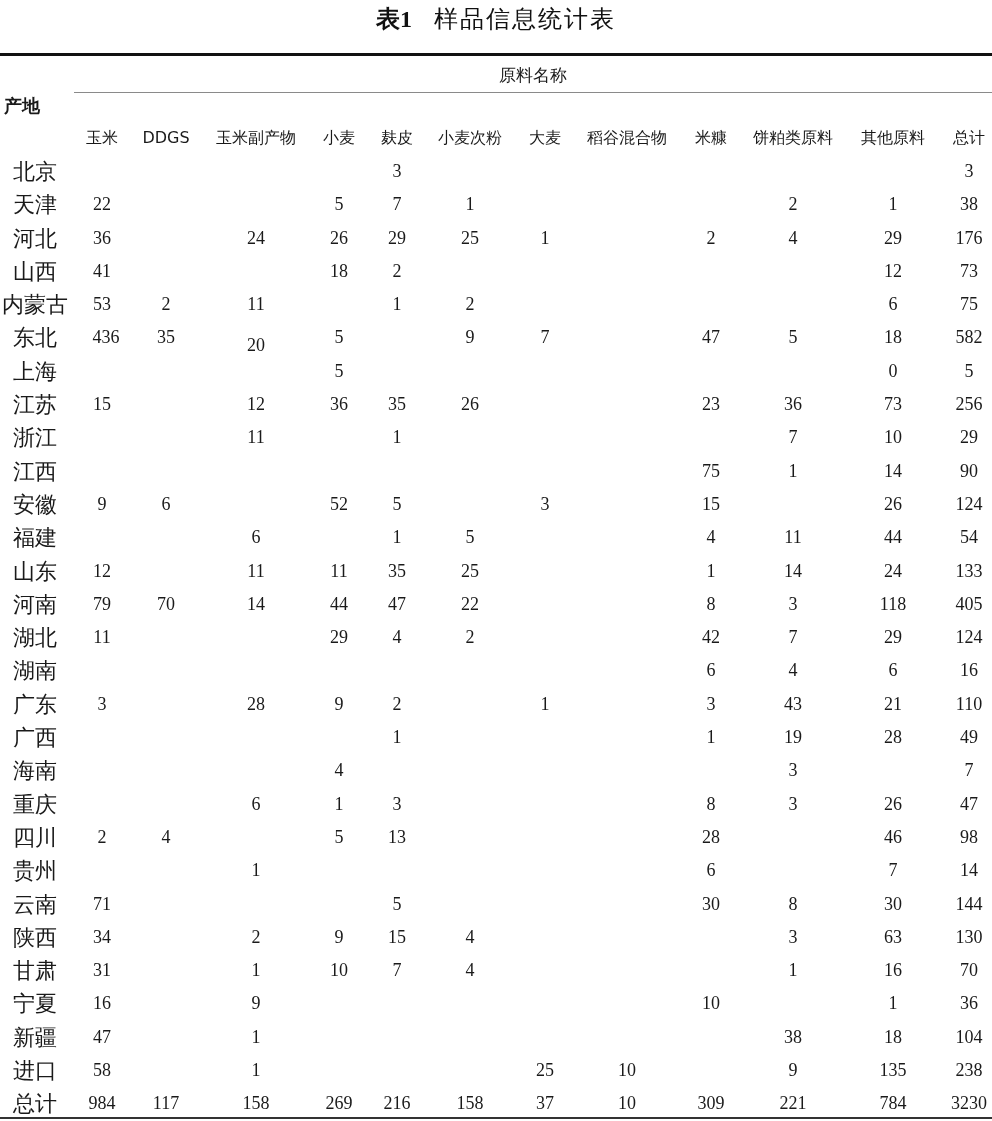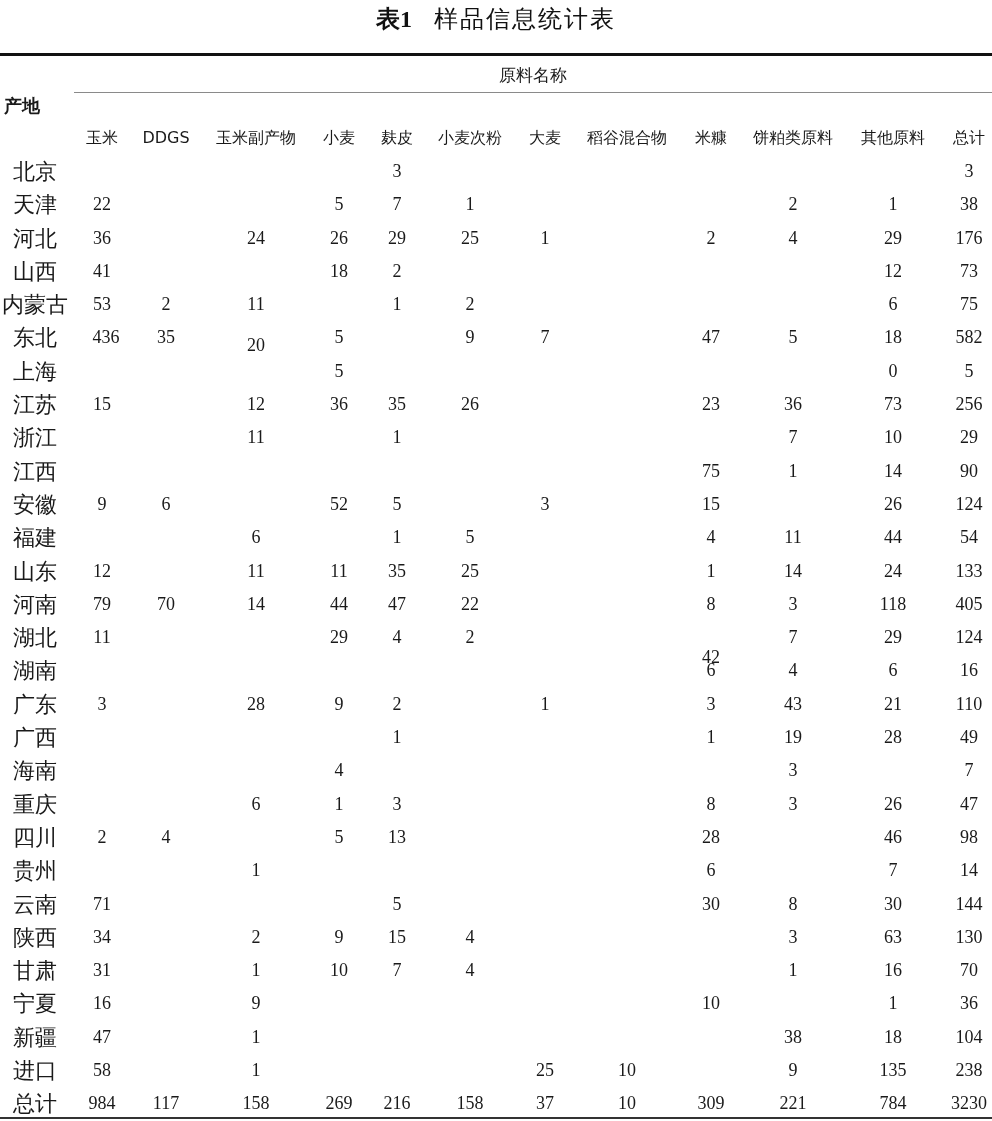--- a/index.html
+++ b/index.html
@@ -278,21 +278,21 @@
     <div class="row">
       <div class="cell region">湖北</div>
       <div class="cell" style="left: 102px;">11</div>
       <div class="cell" style="left: 166px;"></div>
       <div class="cell" style="left: 256px;"></div>
       <div class="cell" style="left: 339px;">29</div>
       <div class="cell" style="left: 397px;">4</div>
       <div class="cell" style="left: 470px;">2</div>
       <div class="cell" style="left: 545px;"></div>
       <div class="cell" style="left: 627px;"></div>
-      <div class="cell" style="left: 711px; margin-top: 20px;">42</div>
+      <div class="cell" style="left: 711px;">42</div>
       <div class="cell" style="left: 793px;">7</div>
       <div class="cell" style="left: 893px;">29</div>
       <div class="cell" style="left: 969px;">124</div>
     </div>
     <div class="row">
       <div class="cell region">湖南</div>
       <div class="cell" style="left: 102px;"></div>
       <div class="cell" style="left: 166px;"></div>
       <div class="cell" style="left: 256px;"></div>
       <div class="cell" style="left: 339px;"></div>

